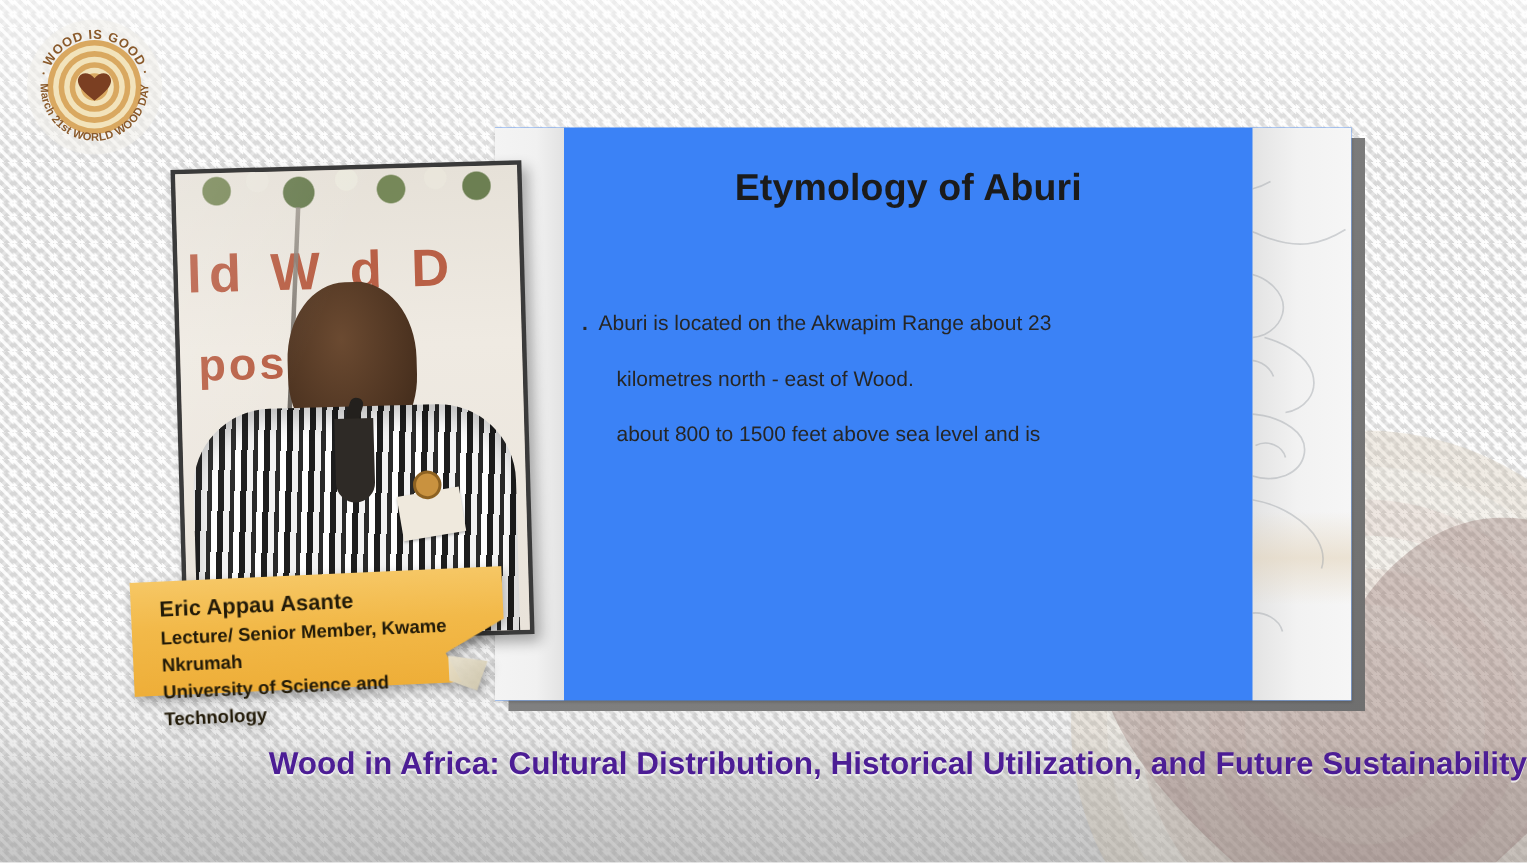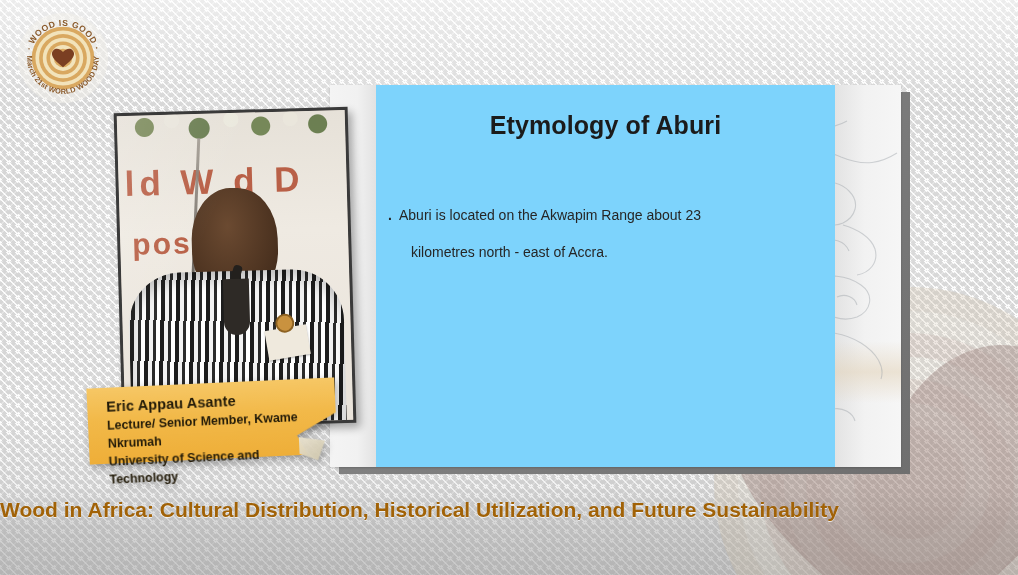--- a/index.html
+++ b/index.html
@@ -45,21 +45,21 @@
   .logo svg{display:block;width:100%;height:100%;}
 
   
   .slide-shadow{
     position:absolute;left:339px;top:92px;width:571px;height:382px;
     background:linear-gradient(135deg,#8c8c8c,#6f6f6f);
     filter:blur(.3px);
   }
   .slide{
     position:absolute;left:330px;top:85px;width:571px;height:382px;
-    background:#7dd3fc;
+    background:#3b82f6;
     box-shadow:0 1px 2px rgba(0,0,0,.18);
     overflow:hidden;
   }
   
   .slide-strip-left{
     position:absolute;left:0;top:0;width:46px;height:100%;
     background:linear-gradient(to right,#f4f4f4 0%,#f1f1f1 60%,#e2e2e2 100%);
   }
   
   .slide-strip-right{
@@ -188,22 +188,22 @@
     background:linear-gradient(140deg,#e9e2cf,#cfc6ab);
     clip-path:polygon(0% 0%, 100% 20%, 70% 100%, 0% 70%);
     opacity:.95;
   }
   .banner-text{position:absolute;left:19px;top:9px;right:14px;color:#221a08;}
   .bn-name{font-size:14.5px;font-weight:bold;line-height:20px;letter-spacing:.1px;}
   .bn-sub{font-size:12.4px;font-weight:bold;line-height:18px;letter-spacing:0;}
 
   
   .footer-title{
-    position:absolute;left:0;right:0;top:498px;text-align:left;
-    font-size:21px;font-weight:600;color:#a16207;
+    position:absolute;left:0;right:0;top:498px;text-align:right;
+    font-size:21px;font-weight:600;color:#4c1d95;
     text-shadow:0 1px 0 rgba(255,255,255,.7);
     letter-spacing:0;
   }
 </style>
 </head>
 <body>
 
 <div id="stage">
 
   <div class="bg-texture"></div>
@@ -285,21 +285,22 @@
           </g>
         </svg>
       </div>
 
       <div class="slide-title">Etymology of Aburi</div>
 
       <div class="slide-body">
         <div class="bullet-line">
           <span class="dot">.</span><span>Aburi is located on the Akwapim Range about 23</span>
         </div>
-        <div class="cont-line">kilometres north - east of Accra.</div>
+        <div class="cont-line">kilometres north - east of Wood.</div>
+        <div class="cont-line">about 800 to 1500 feet above sea level and is</div>
       </div>
     </div>
   </div>
 
   <div class="photo-wrap">
     <div class="photo">
       <div class="ph-backdrop"></div>
       <div class="ph-foliage"></div>
       <div class="ph-txt1">ld W   d D</div>
       <div class="ph-txt2">posiu</div>

